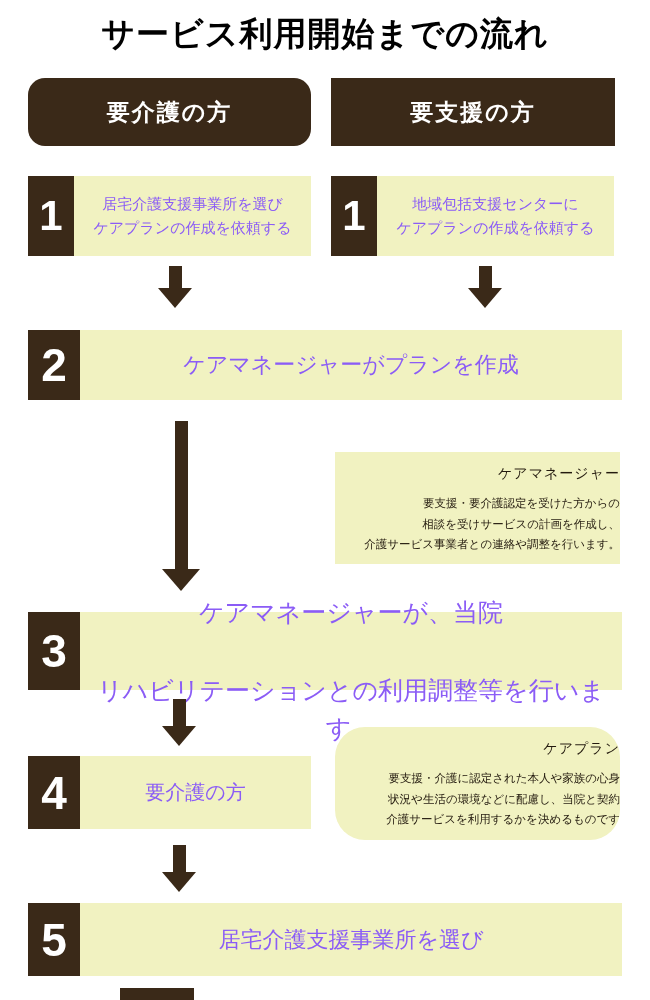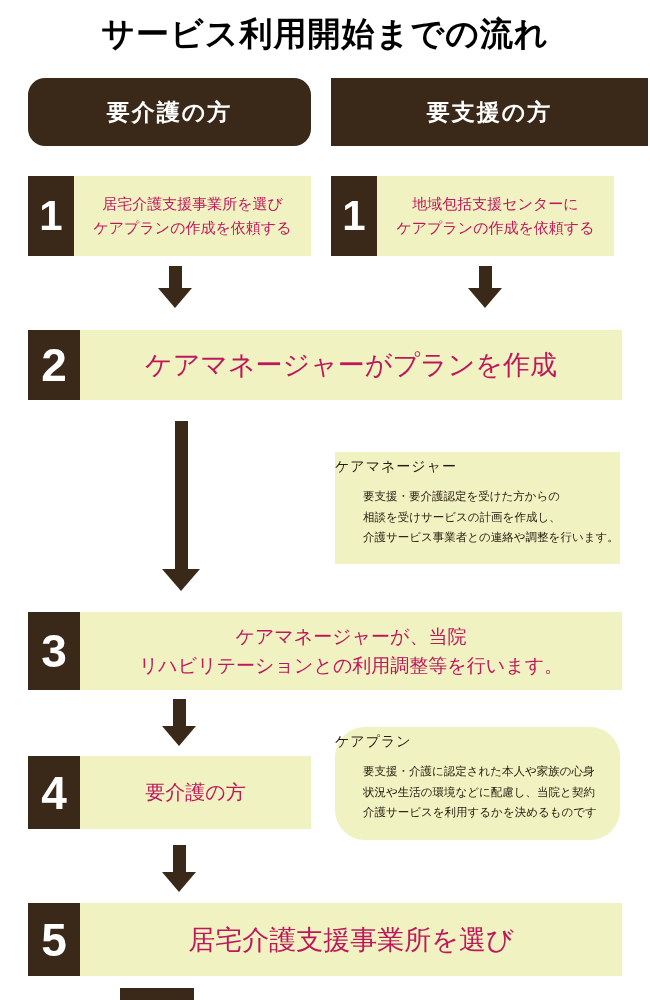--- a/index.html
+++ b/index.html
@@ -20,62 +20,62 @@
     font-size:23px; font-weight:bold; letter-spacing:2px;
   }
 
   .step { position:absolute; display:flex; }
   .num {
     background:#3a2918; color:#ffffff; flex:0 0 auto;
     display:flex; align-items:center; justify-content:center;
     font-weight:bold; line-height:1;
   }
   .stepbody {
-    background:#f1f2c1; flex:1; color:#be185d;
+    background:#f1f2c1; flex:1; color:#8b5cf6;
     display:flex; flex-direction:column; align-items:center; justify-content:center;
     text-align:center;
   }
   .t15 { font-size:15px; line-height:1.6; }
-  .t19 { font-size:19px; line-height:1.55; }
+  .t19 { font-size:25px; line-height:1.55;margin-top:39px; }
   .t20 { font-size:20px; }
-  .t21 { font-size:27px; }
+  .t21 { font-size:22px; }
 
   .arrow { position:absolute; display:flex; flex-direction:column; align-items:center; }
   .arrow .stem { width:13px; background:#3a2918; }
   .arrow .head {
     width:0; height:0;
     border-left:17px solid transparent;
     border-right:17px solid transparent;
     border-top:20px solid #3a2918;
   }
   .arrow .head-lg {
     width:0; height:0;
     border-left:19px solid transparent;
     border-right:19px solid transparent;
     border-top:22px solid #3a2918;
   }
 
   .note {
     position:absolute; background:#f1f2c1; color:#241b0f;
-    text-align:left; padding-top:6px;
+    text-align:right; padding-top:13px;
   }
   .note-title { font-size:14px; margin-bottom:10px; letter-spacing:1px; }
   .note-line { font-size:11.5px; line-height:1.8;margin-left:28px; }
 
   .cutoff { position:absolute; background:#3a2918; }
 </style>
 </head>
 <body>
 
 <div class="canvas">
 
   <div class="page-title">サービス利用開始までの流れ</div>
 
   <div class="hdr" style="left:28px; top:78px; width:283px;border-radius:17px;">要介護の方</div>
-  <div class="hdr" style="left:331px; top:78px; width:317px;">要支援の方</div>
+  <div class="hdr" style="left:331px; top:78px; width:284px;">要支援の方</div>
 
   <div class="step" style="left:28px; top:176px; width:283px; height:80px;">
     <div class="num" style="width:46px; font-size:42px;">1</div>
     <div class="stepbody">
       <span class="t15">居宅介護支援事業所を選び</span>
       <span class="t15">ケアプランの作成を依頼する</span>
     </div>
   </div>
 
   <div class="step" style="left:331px; top:176px; width:283px; height:80px;">

